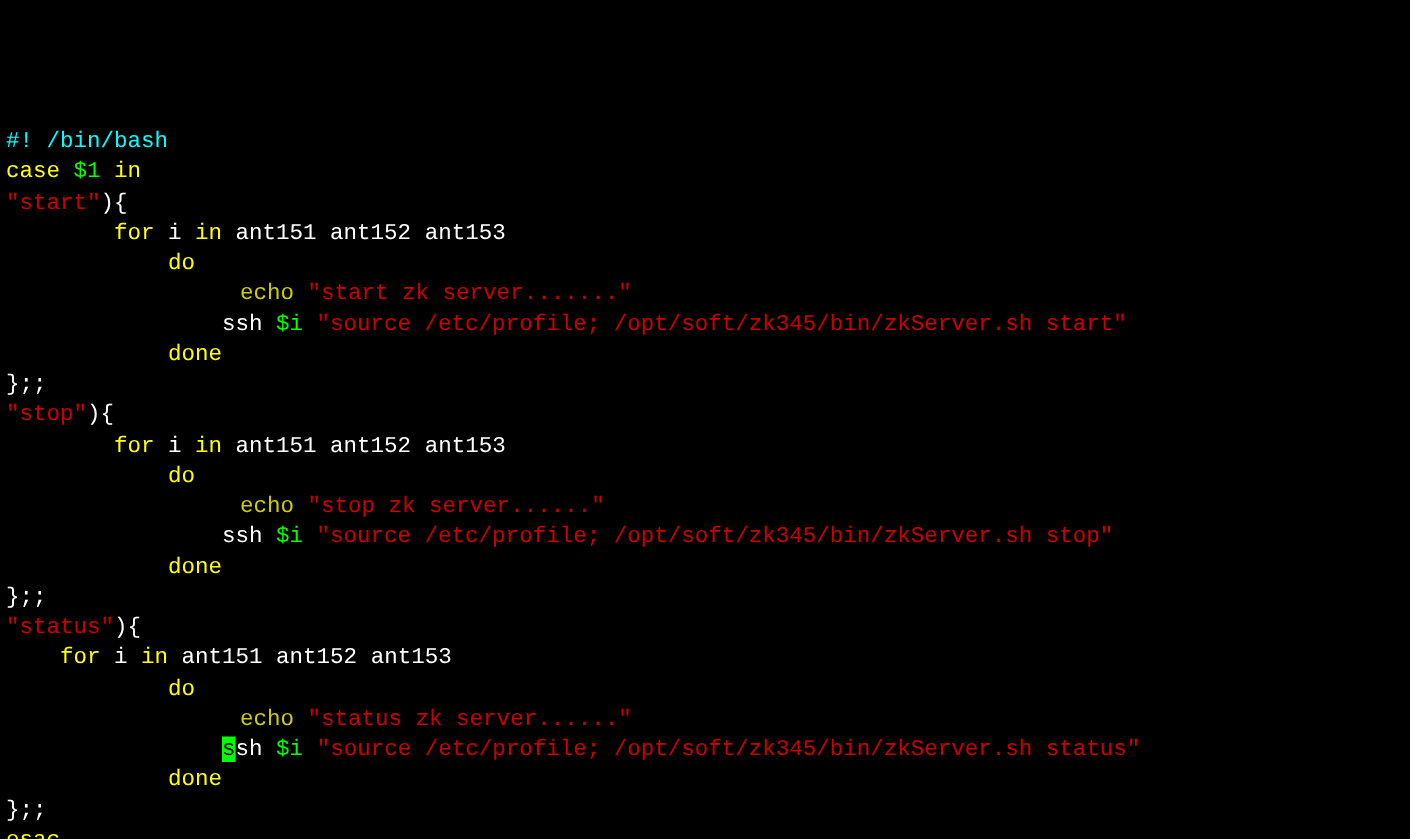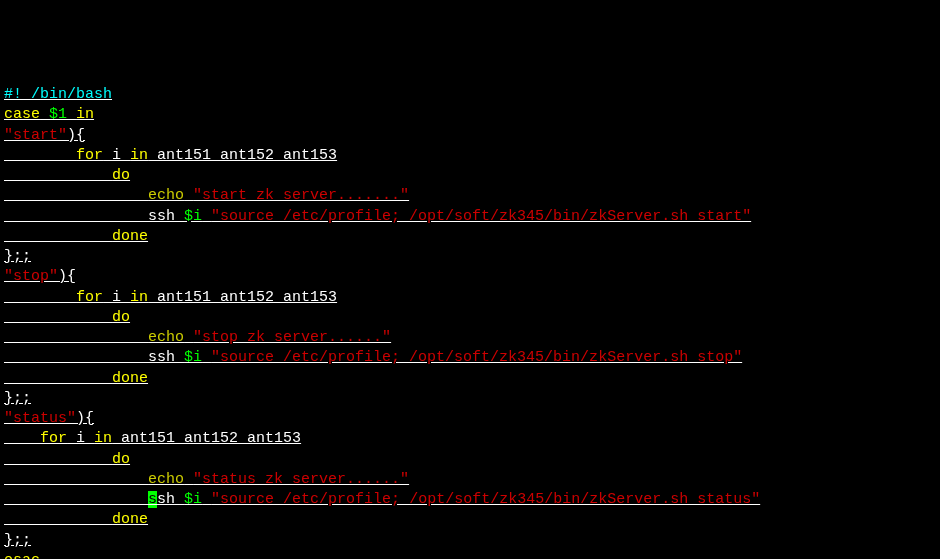--- a/index.html
+++ b/index.html
@@ -5,26 +5,26 @@
     body {
       margin: 0;
       padding: 4px;
       background: #000000;
       font-family: 'Courier New', monospace;
       font-size: 15px;
       line-height: 1.35;
       color: #ffffff;
       white-space: pre;
     }
-    .line { display: block; text-decoration: underline; }
+    .line { display: block; }
     .cyan { color: #00ffff; }
     .yellow { color: #ffff00; margin-top: 24px; }
     .green { color: #00ff00; }
     .darkred { color: #cc0000; }
-    .olive { color: #cccc00; }
+    .olive { color: #cccc00; margin-left: 12px; }
     .cursor-bg { background: #00ff00; color: #000000; }
   </style>
 </head>
 <body>
 
 
 
 <div><span class="line"><span class="cyan">#! /bin/bash</span></span><span class="line"><span class="yellow">case</span><span class="green"> $1 </span><span class="yellow">in</span></span><span class="line"><span class="darkred">"start"</span><span>){</span></span><span class="line"><span>        </span><span class="yellow">for</span><span> i </span><span class="yellow">in</span><span> ant151 ant152 ant153</span></span><span class="line"><span>            </span><span class="yellow">do</span></span><span class="line"><span>                </span><span class="olive">echo</span><span> </span><span class="darkred">"start zk server......."</span></span><span class="line"><span>                ssh </span><span class="green">$i</span><span> </span><span class="darkred">"source /etc/profile; /opt/soft/zk345/bin/zkServer.sh start"</span></span><span class="line"><span>            </span><span class="yellow">done</span></span><span class="line"><span>};;</span></span><span class="line"><span class="darkred">"stop"</span><span>){</span></span><span class="line"><span>        </span><span class="yellow">for</span><span> i </span><span class="yellow">in</span><span> ant151 ant152 ant153</span></span><span class="line"><span>            </span><span class="yellow">do</span></span><span class="line"><span>                </span><span class="olive">echo</span><span> </span><span class="darkred">"stop zk server......"</span></span><span class="line"><span>                ssh </span><span class="green">$i</span><span> </span><span class="darkred">"source /etc/profile; /opt/soft/zk345/bin/zkServer.sh stop"</span></span><span class="line"><span>            </span><span class="yellow">done</span></span><span class="line"><span>};;</span></span><span class="line"><span class="darkred">"status"</span><span>){</span></span><span class="line"><span>    </span><span class="yellow">for</span><span> i </span><span class="yellow">in</span><span> ant151 ant152 ant153</span></span><span class="line"><span>            </span><span class="yellow">do</span></span><span class="line"><span>                </span><span class="olive">echo</span><span> </span><span class="darkred">"status zk server......"</span></span><span class="line"><span>                </span><span class="cursor-bg">s</span><span>sh </span><span class="green">$i</span><span> </span><span class="darkred">"source /etc/profile; /opt/soft/zk345/bin/zkServer.sh status"</span></span><span class="line"><span>            </span><span class="yellow">done</span></span><span class="line"><span>};;</span></span><span class="line"><span class="yellow">esac</span></span></div>
 
 

